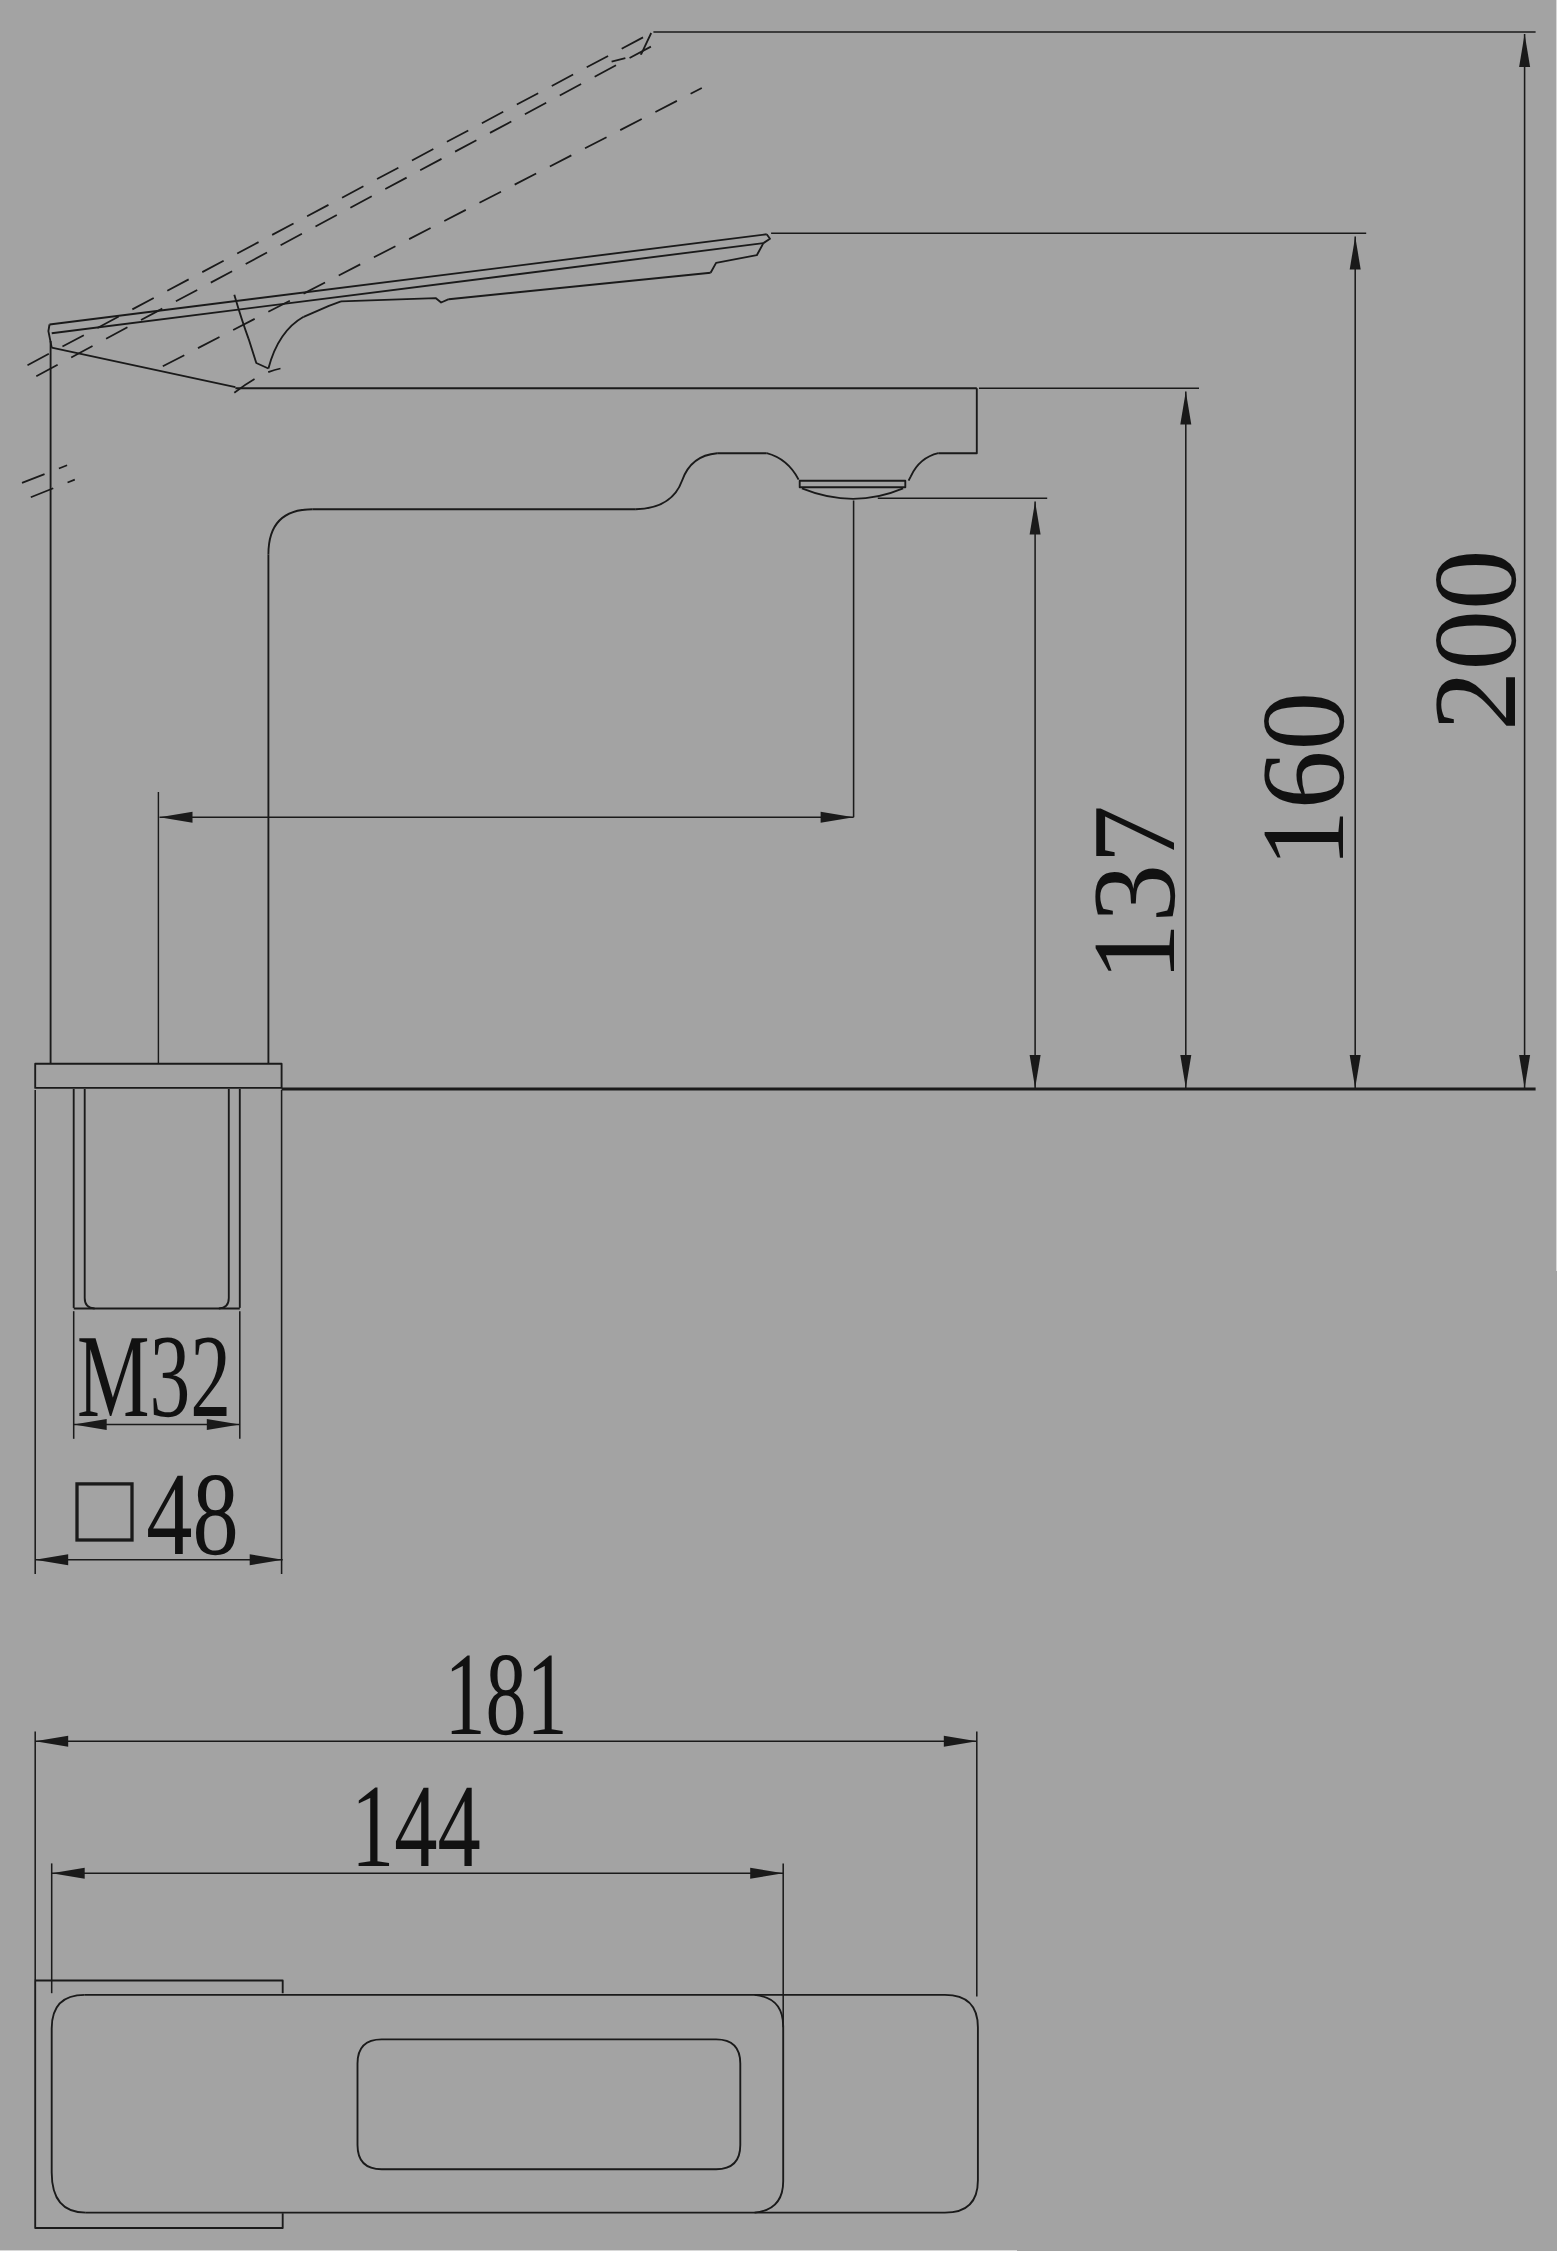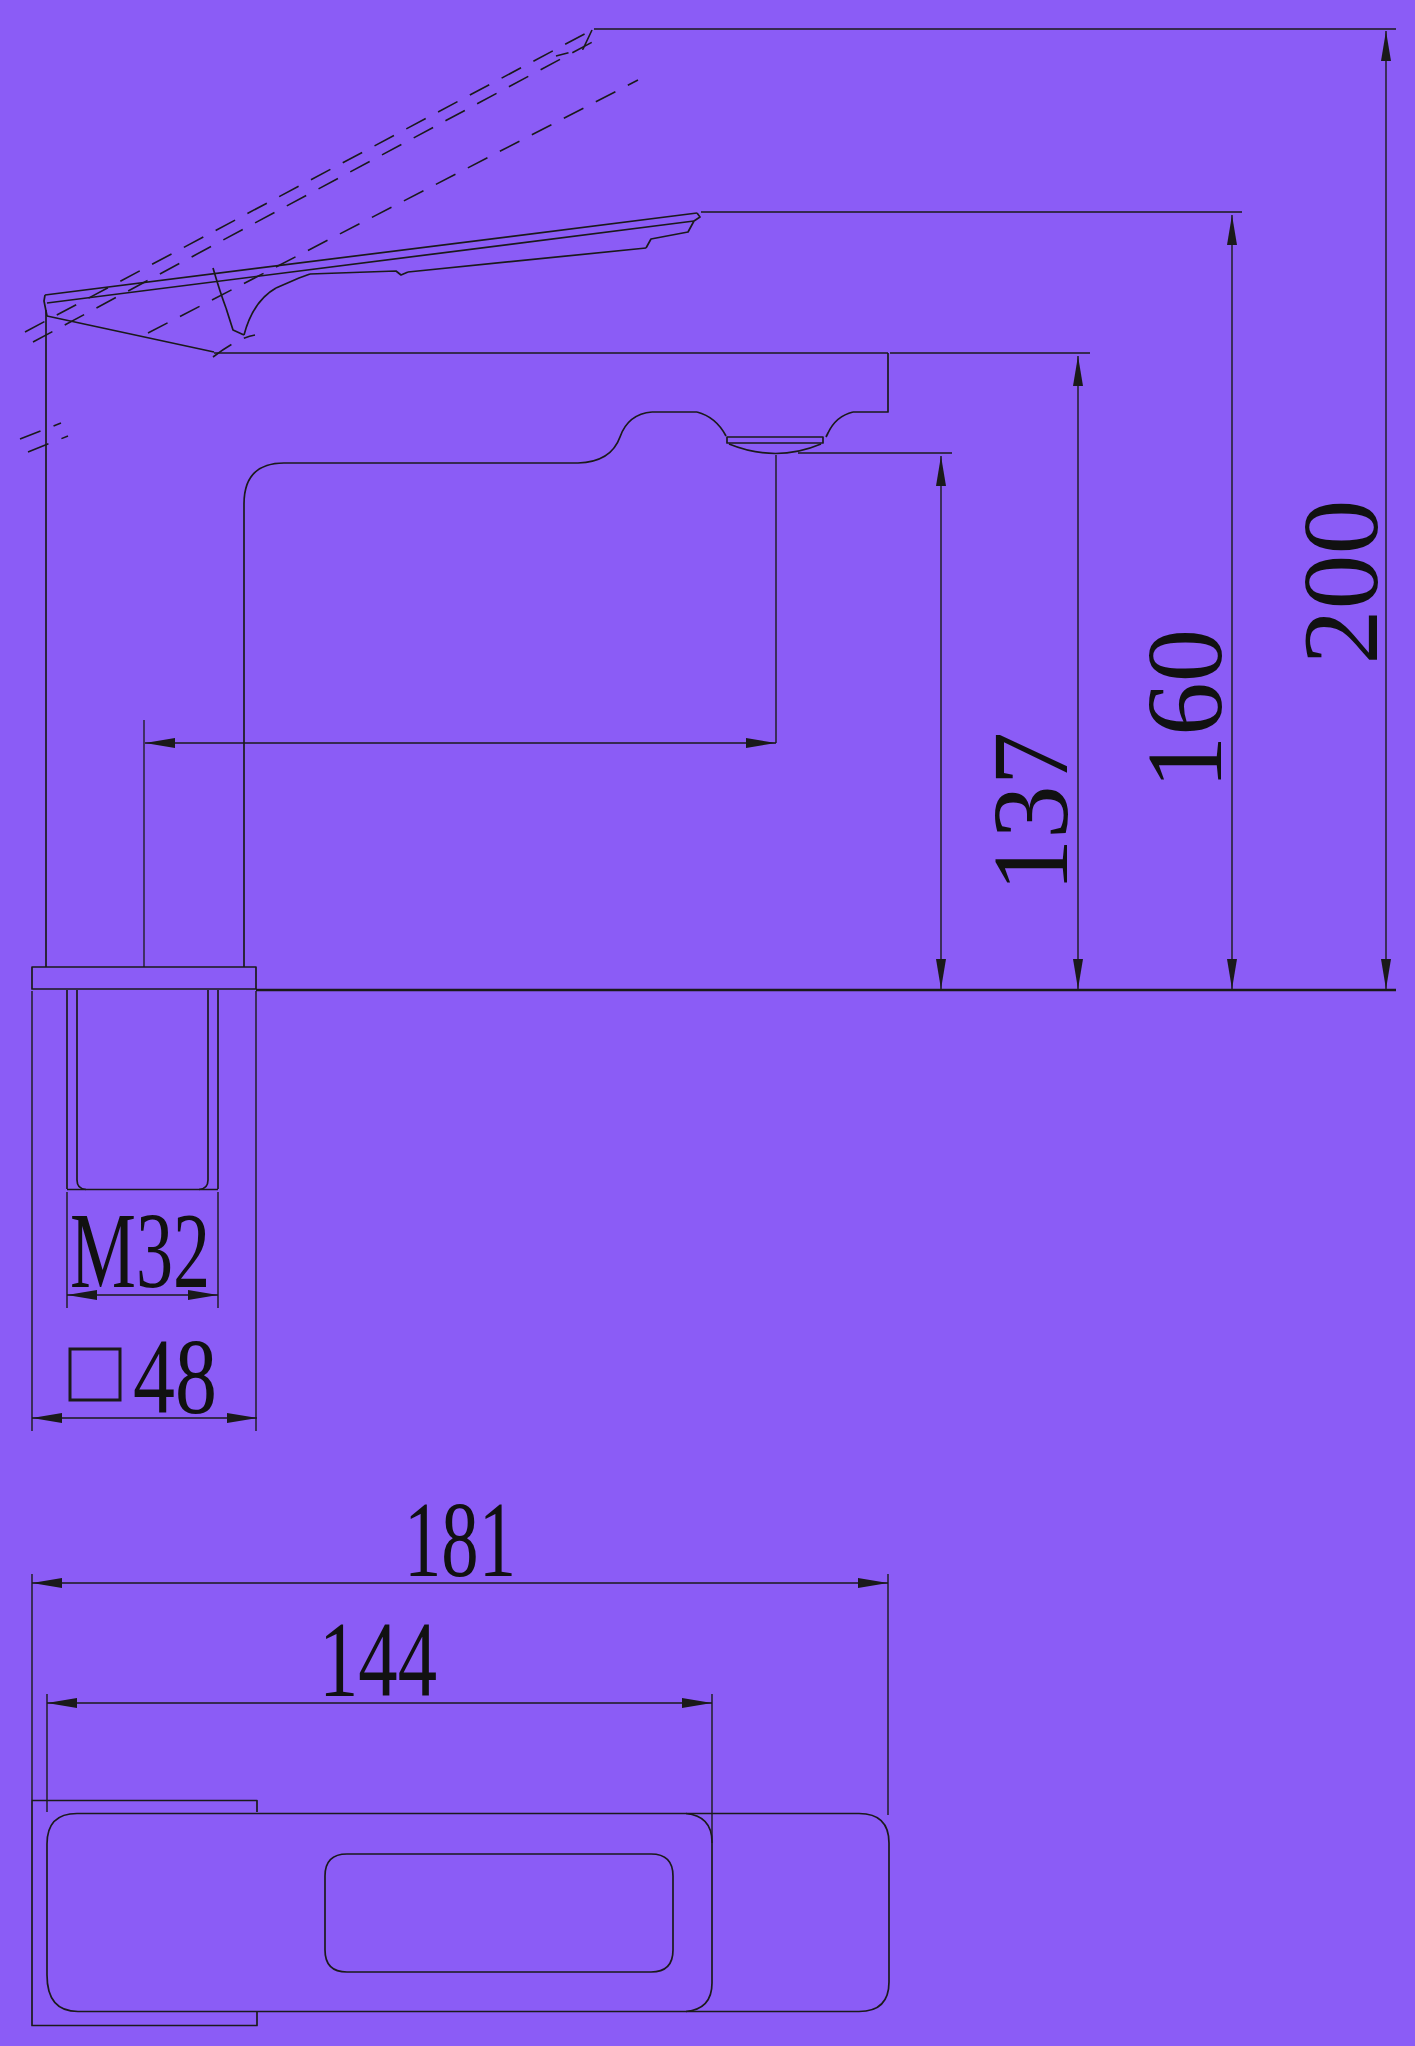--- a/index.html
+++ b/index.html
@@ -1,16 +1,16 @@
 <!DOCTYPE html>
 <html><head>
 <meta charset="utf-8">
 <style>
   html,body{margin:0;padding:0;background:#ffffff;}
-  .canvas{width:1415px;height:2046px;position:relative;background:#8b5cf6;overflow:hidden;}
+  .canvas{width:1415px;height:2046px;position:relative;background:#a3a3a3;overflow:hidden;}
   svg{display:block;}
   text{font-family:"Liberation Serif","DejaVu Serif",serif;fill:#111111;}
   .ln{stroke:#1a1a1a;stroke-width:1.7;fill:none;stroke-linecap:butt;stroke-linejoin:round;}
   .thin{stroke:#1a1a1a;stroke-width:1.3;fill:none;}
   .dim{stroke:#1a1a1a;stroke-width:1.4;fill:none;}
   .deck{stroke:#1a1a1a;stroke-width:2.7;fill:none;}
   .dash{stroke:#1a1a1a;stroke-width:1.6;fill:none;stroke-dasharray:22 14;}
   .arr{fill:#1a1a1a;stroke:none;}
   .dimtext{font-size:108px;}
 </style>

